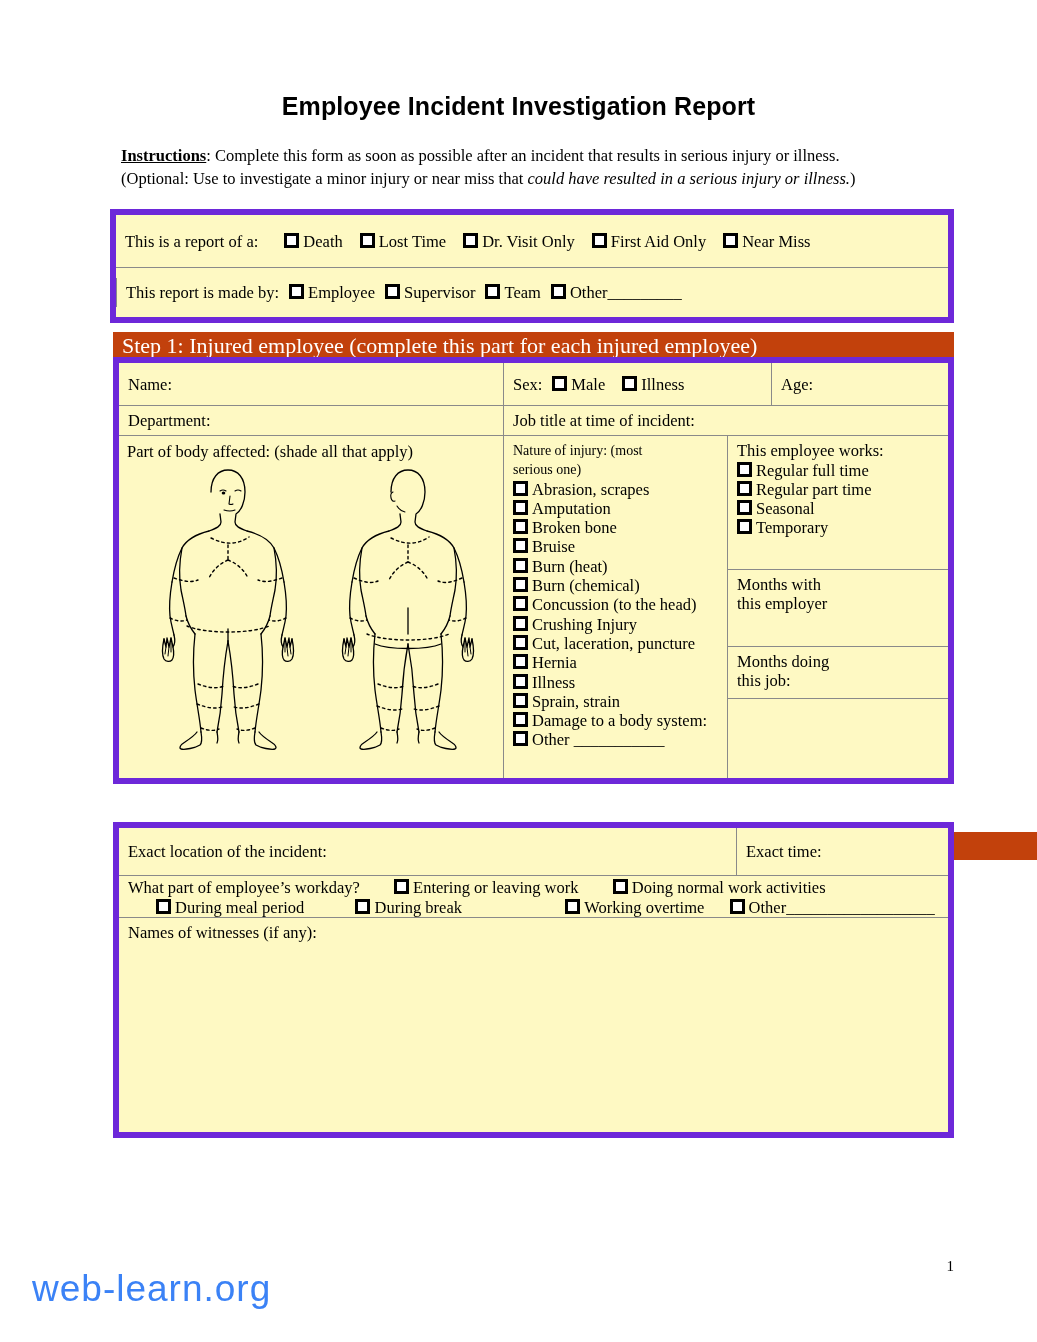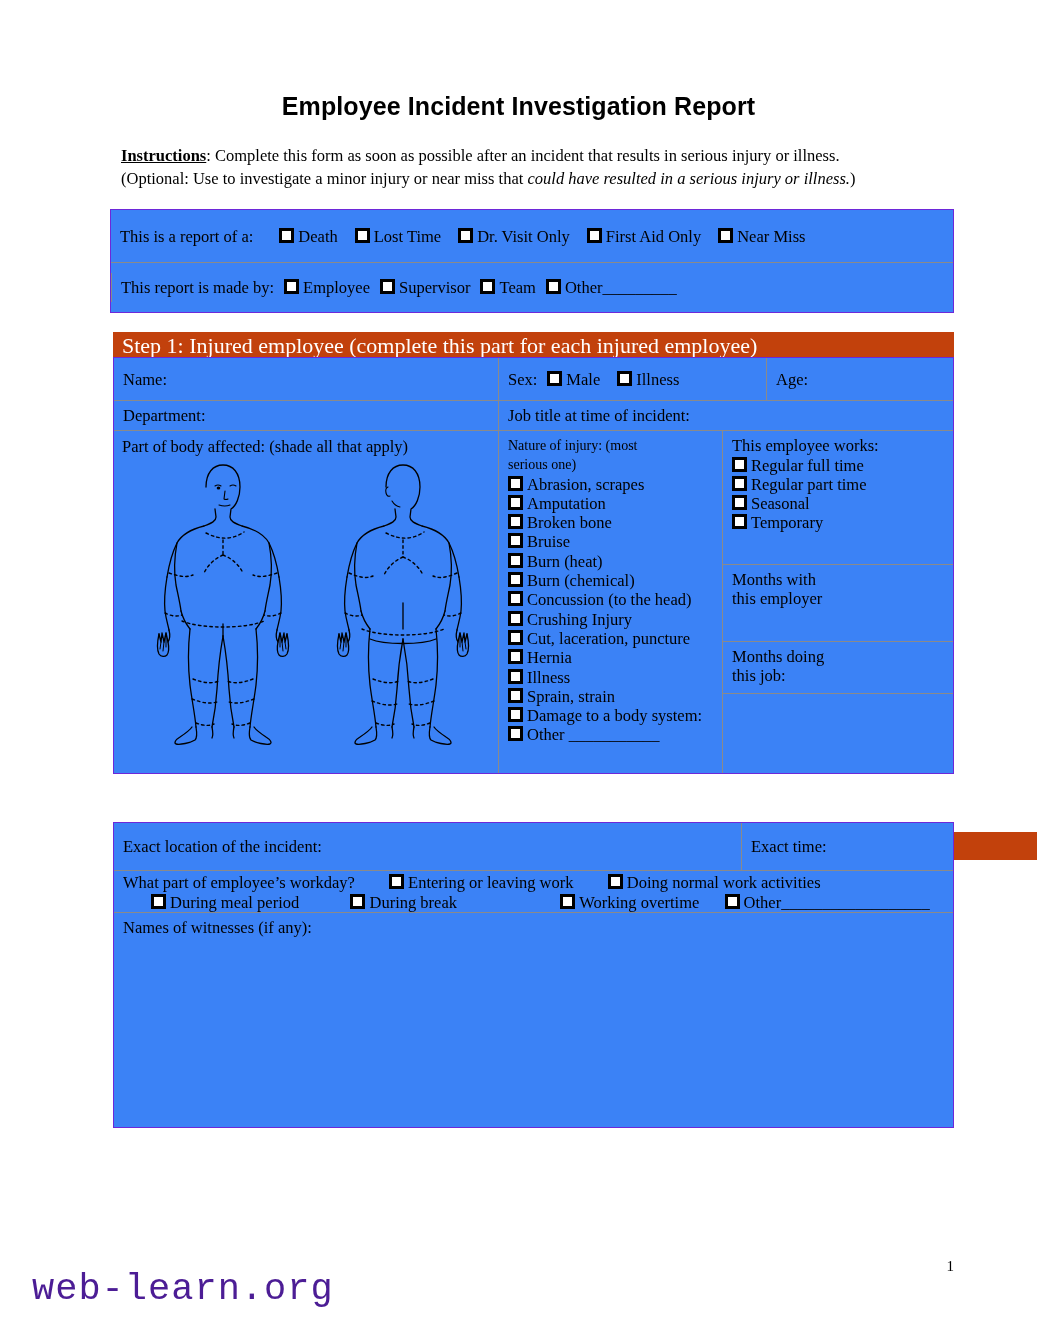--- a/index.html
+++ b/index.html
@@ -45,23 +45,23 @@
     font-weight: bold;
     text-decoration: underline;
   }
   .instructions .ital {
     font-style: italic;
   }
 
   
   .tbl {
     position: absolute;
-    border: 1px solid #6d28d9;
+    border: 6px solid #6d28d9;
     box-sizing: border-box;
-    background: #3b82f6;
+    background: #fef9c3;
   }
   .row {
     display: flex;
     box-sizing: border-box;
   }
   .cell {
     box-sizing: border-box;
     font-size: 16.5px;
     line-height: 21px;
     padding: 4px 8px 4px 9px;
@@ -173,23 +173,23 @@
   .page-number {
     position: absolute;
     right: 83px;
     top: 1258px;
     font-size: 15px;
   }
   .watermark {
     position: absolute;
     left: 32px;
     top: 1268px;
-    font-family: Liberation Mono, monospace;
+    font-family: Liberation Sans, sans-serif;
     font-size: 37px;
-    color: #4c1d95;
+    color: #3b82f6;
     letter-spacing: 1px;
   }
 </style>
 </head>
 <body>
 
 <div class="page">
 
   <div class="doc-title">Employee Incident Investigation Report</div>
 

